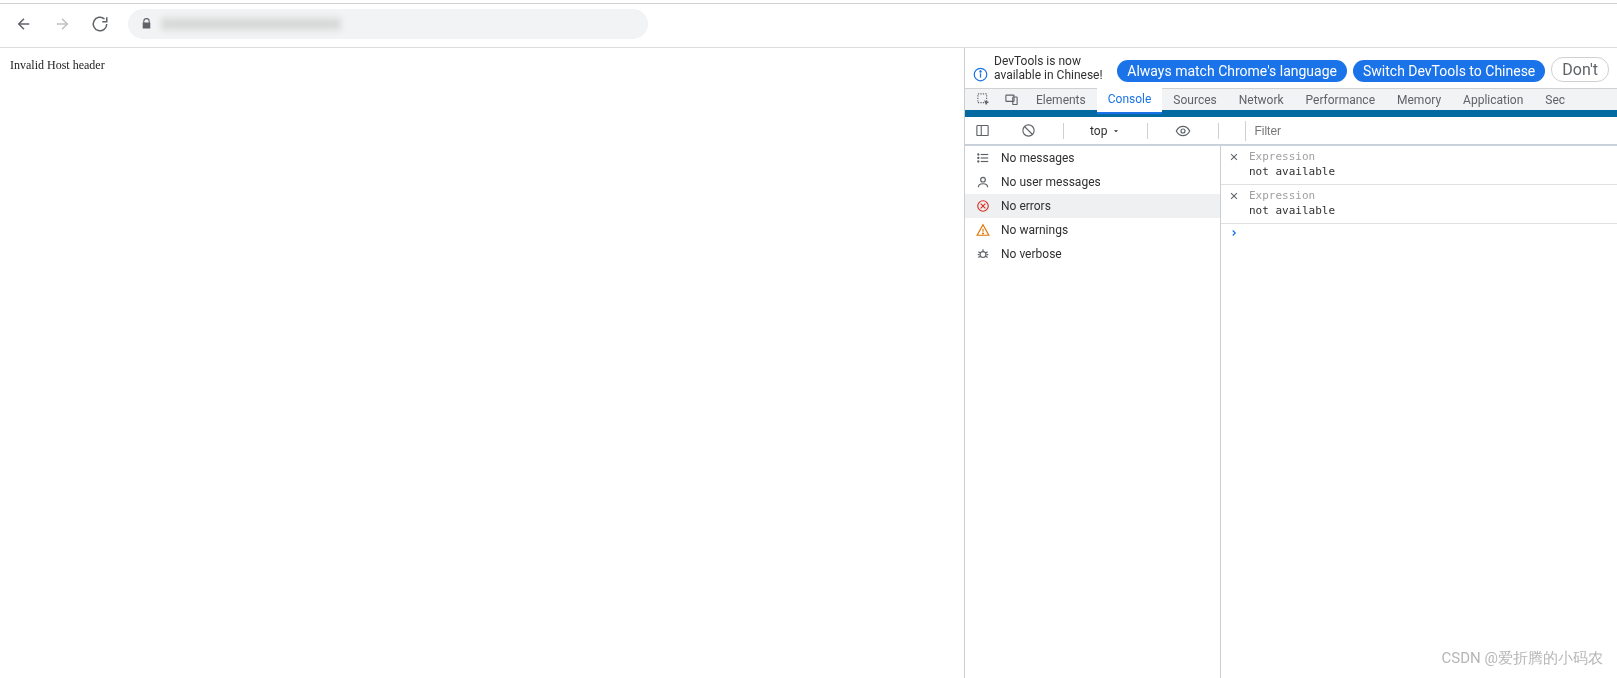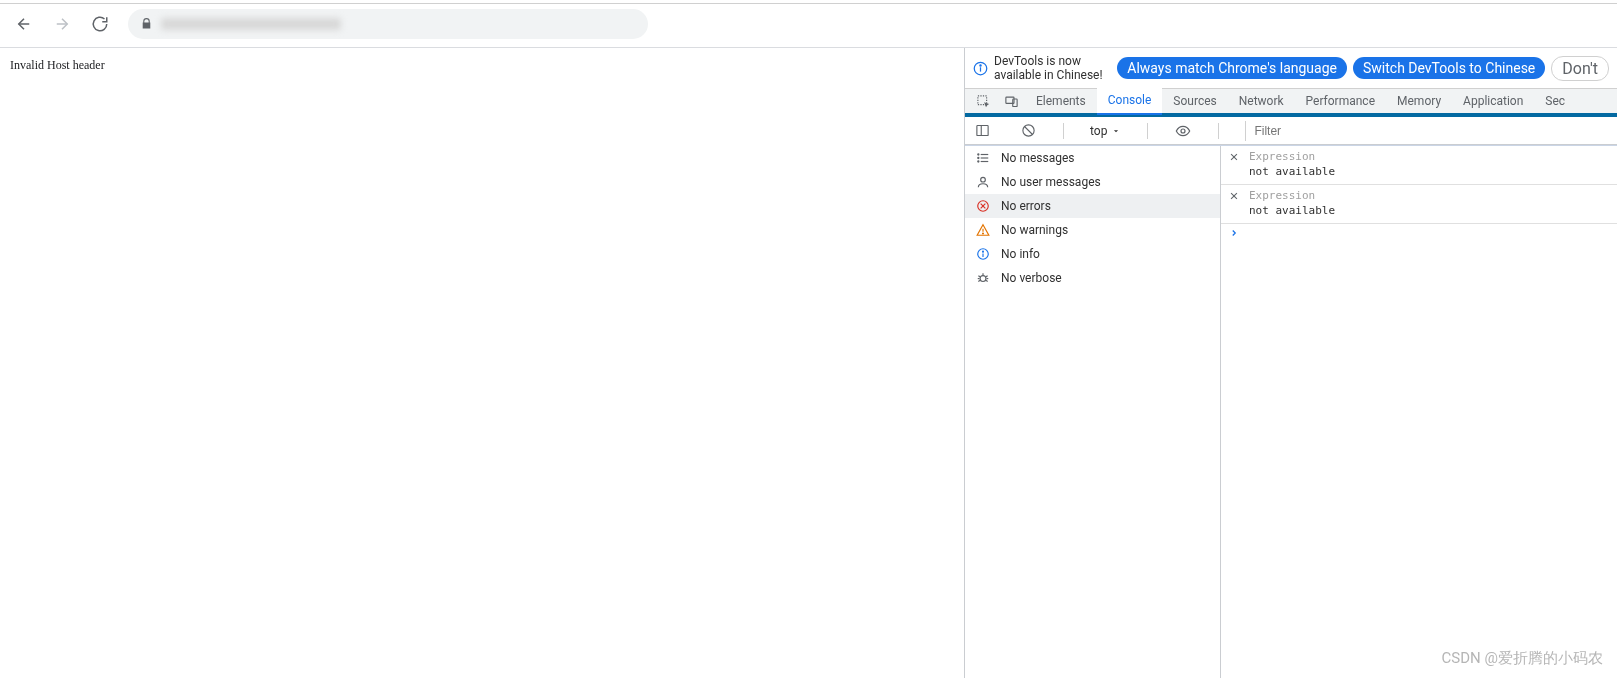--- a/index.html
+++ b/index.html
@@ -77,21 +77,21 @@
   .devtools {
     width: 652px;
     display: flex;
     flex-direction: column;
     background: #fff;
     font-size: 12px;
     color: #303030;
   }
   .dt-infobar {
     display: flex;
-    align-items: center;
+    align-items: flex-end;
     gap: 6px;
     padding: 6px 8px;
     border-bottom: 1px solid #d0d0d0;
     background: #fff;
   }
   .dt-infobar .pill {
     background: #1a73e8;
     color: #fff;
     border-radius: 12px;
     padding: 3px 10px;
@@ -108,21 +108,21 @@
     font-size: 16px;
     cursor: pointer;
     white-space: nowrap;
   }
   .info-ic { color: #1a73e8; flex-shrink:0; }
 
   .dt-tabbar {
     display: flex;
     align-items: center;
     background: #f1f3f4;
-    border-bottom: 4px solid #0369a1;
+    border-bottom: 7px solid #0369a1;
     height: 28px;
     padding-left: 4px;
     gap: 0;
   }
   .dt-tabbar .tool-ic {
     width: 28px; height: 28px;
     display:flex; align-items:center; justify-content:center;
     cursor:pointer;
     color:#5f6368;
   }
@@ -385,30 +385,20 @@
           <span class="sb-ic warn">
             <svg width="14" height="14" viewBox="0 0 24 24" fill="none" stroke="currentColor" stroke-width="2">
                 <path d="M12 3l10 18H2L12 3z"></path>
                 <line x1="12" y1="10" x2="12" y2="15"></line>
                 <circle cx="12" cy="18" r="0.8" fill="currentColor"></circle>
               </svg>
           </span>
           <span>No warnings</span>
         </div>
 
-        <div class="sb-row">
-          <span class="sb-ic info">
-            <svg width="14" height="14" viewBox="0 0 24 24" fill="none" stroke="currentColor" stroke-width="2">
-                <circle cx="12" cy="12" r="9"></circle>
-                <line x1="12" y1="11" x2="12" y2="17"></line>
-                <circle cx="12" cy="8" r="0.8" fill="currentColor"></circle>
-              </svg>
-          </span>
-          <span>No info</span>
-        </div>
 
         <div class="sb-row">
           <span class="sb-ic">
             <svg width="14" height="14" viewBox="0 0 24 24" fill="none" stroke="currentColor" stroke-width="2">
                 <circle cx="12" cy="13" r="5"></circle>
                 <line x1="12" y1="8" x2="12" y2="4"></line>
                 <line x1="7" y1="10" x2="4" y2="8"></line>
                 <line x1="17" y1="10" x2="20" y2="8"></line>
                 <line x1="7" y1="16" x2="4" y2="18"></line>
                 <line x1="17" y1="16" x2="20" y2="18"></line>

